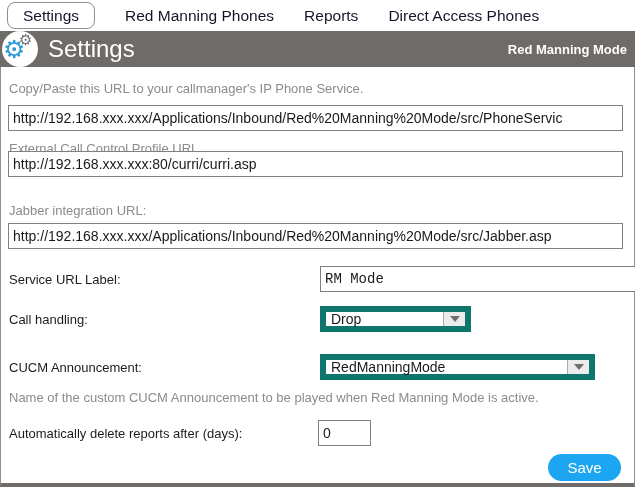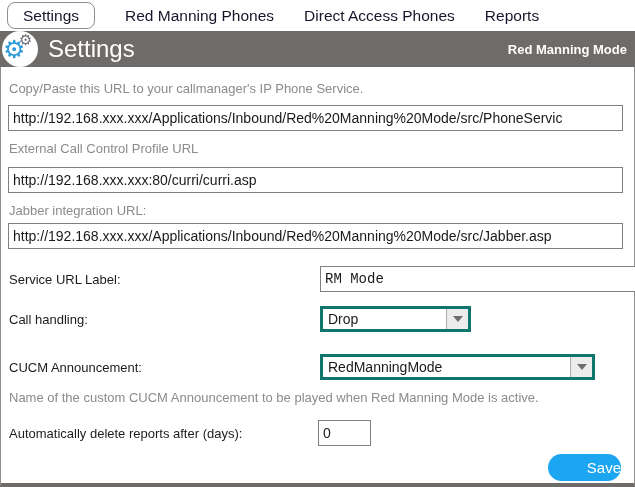--- a/index.html
+++ b/index.html
@@ -52,63 +52,63 @@
   .hint-label { position: absolute; left: 8px; font-size: 13px; color: #8b8b8b; }
   .field-label { position: absolute; left: 8px; font-size: 13px; color: #1c1c1c; }
   .txt {
     position: absolute; border: 1px solid #808080; background: #fff;
     font-family: "Liberation Sans", "DejaVu Sans", sans-serif;
     font-size: 14px; color: #1a1a1a; padding: 0 4px; height: 26px; outline: none;
   }
   .txt.full { left: 7px; width: 615px; }
 
   .dropdown {
-    position: absolute; height: 26px; border: 3px solid #0f766e; background: #fff;
+    position: absolute; height: 26px; border: 6px solid #0f766e; background: #fff;
     display: flex; align-items: center; cursor: pointer;
   }
   .dropdown .dd-value { flex: 1; font-size: 14px; color: #1a1a1a; padding-left: 5px; white-space: nowrap; overflow: hidden; }
   .dropdown .dd-btn {
     width: 22px; align-self: stretch; background: #ececec;
     border-left: 1px solid #ababab; display: flex; align-items: center; justify-content: center;
   }
   .dd-arrow { width: 0; height: 0; border-left: 5px solid transparent; border-right: 5px solid transparent; border-top: 6px solid #6e6e6e; }
 
   .save-btn {
     position: absolute; top: 387px; left: 547px; width: 73px; height: 27px;
     background: #1ca6f2; color: #fff; border: none; border-radius: 14px;
     font-family: "Liberation Sans", "DejaVu Sans", sans-serif;
-    font-size: 15px; cursor: pointer; line-height: 27px; text-align: right; padding: 0;
+    font-size: 15px; cursor: pointer; line-height: 27px; text-align: center; padding: 0;
   }
 </style>
 </head>
 <body>
 
 <nav class="tabbar">
   <div class="tab active">Settings</div>
   <div class="tab">Red Manning Phones</div>
+  <div class="tab">Reports</div>
   <div class="tab">Direct Access Phones</div>
-  <div class="tab">Reports</div>
 </nav>
 
 <header class="header">
   <div class="gear-badge">
     <span class="gear-big">⚙</span>
     <span class="gear-small">⚙</span>
   </div>
   <h1 class="header-title">Settings</h1>
   <span class="header-mode">Red Manning Mode</span>
 </header>
 
 <main class="content">
 
   <div class="hint-label" style="top:14px">Copy/Paste this URL to your callmanager's IP Phone Service.</div>
   <input class="txt full" style="top: 38px;" type="text" value="http://192.168.xxx.xxx/Applications/Inbound/Red%20Manning%20Mode/src/PhoneServic">
 
   <div class="hint-label" style="top:74px">External Call Control Profile URL</div>
-  <input class="txt full" style="top: 100px;" type="text" value="http://192.168.xxx.xxx:80/curri/curri.asp">
+  <input class="txt full" style="top: 84px;" type="text" value="http://192.168.xxx.xxx:80/curri/curri.asp">
 
   <div class="hint-label" style="top:136px">Jabber integration URL:</div>
   <input class="txt full" style="top: 156px;" type="text" value="http://192.168.xxx.xxx/Applications/Inbound/Red%20Manning%20Mode/src/Jabber.asp">
 
   <div class="field-label" style="top:205px">Service URL Label:</div>
   <input class="txt" style="top: 199px; left: 319px; width: 343px; font-family: Liberation Mono, monospace;" type="text" value="RM Mode">
 
   <div class="field-label" style="top:245px">Call handling:</div>
   <div class="dropdown" style="top:239px; left:319px; width:151px">
     <span class="dd-value">Drop</span>

